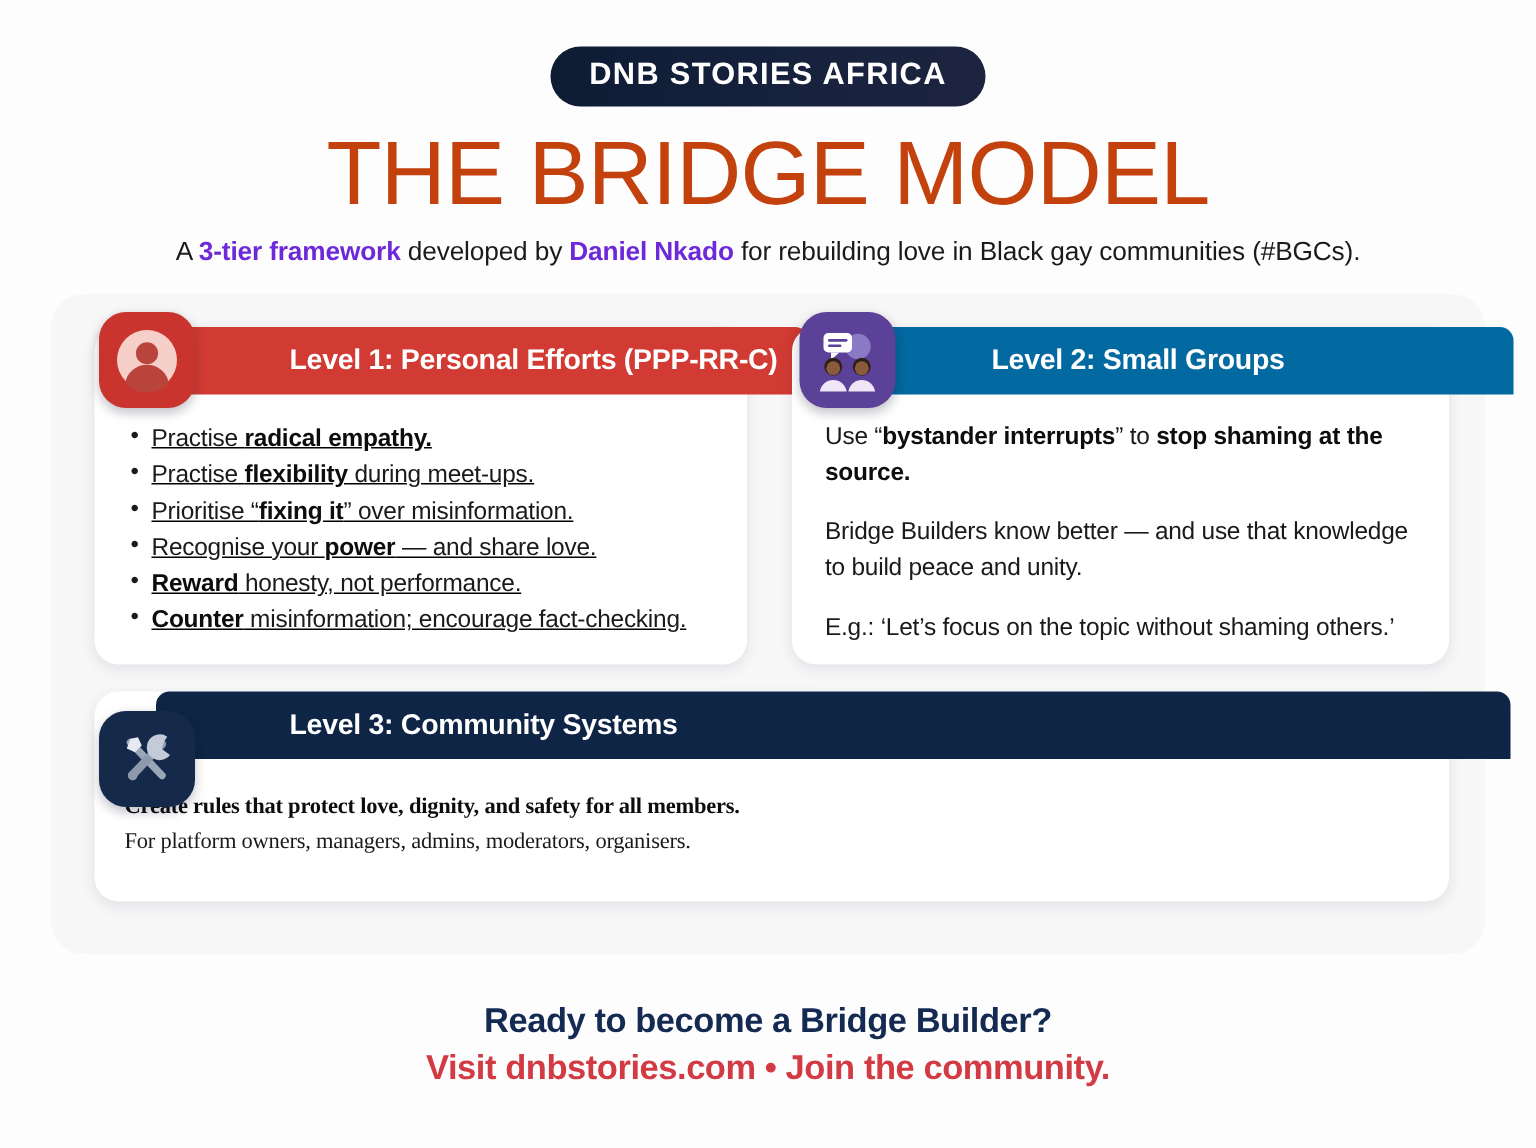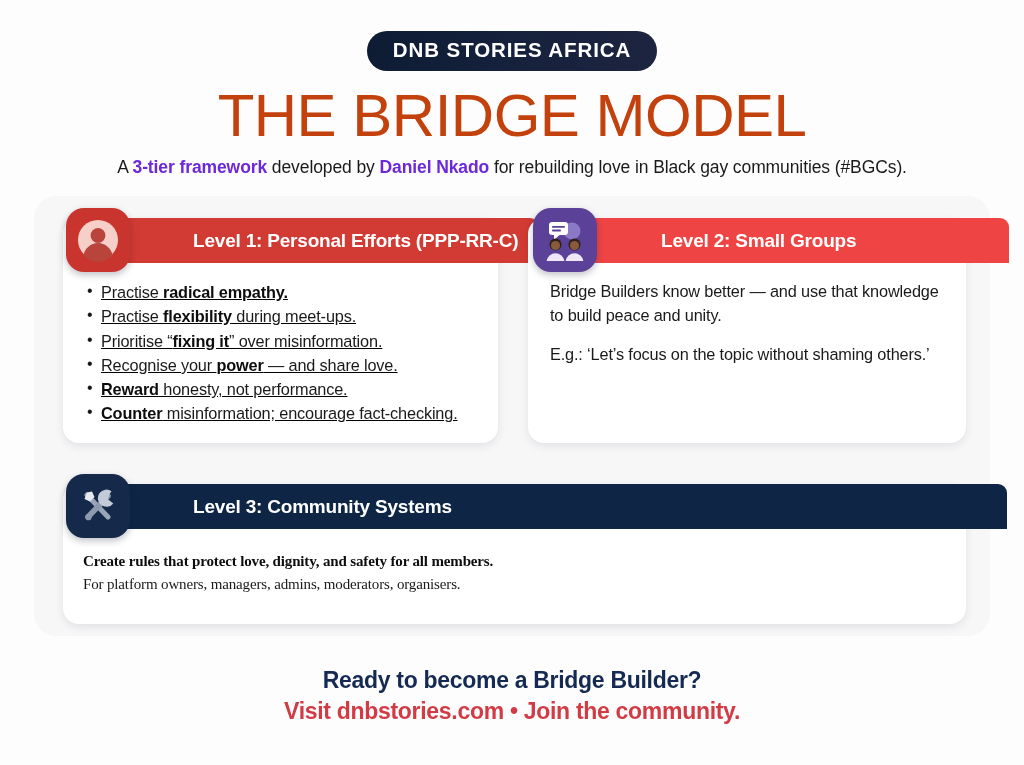--- a/index.html
+++ b/index.html
@@ -162,21 +162,21 @@
 
   
   #card-l2 {
     left: 528px;
     top: 218px;
     width: 438px;
     height: 225px;
   }
   #card-l2 .card-head {
     width: 440px;
-    background: #ef4444;
+    background: #0369a1;
   }
   #card-l2 .head-title { margin-left: 92px; }
   #badge-l2 {
     left: 533px;
     top: 208px;
     background: #5b4197;
   }
 
   .body-l2 {
     position: absolute;
@@ -190,21 +190,21 @@
     line-height: 1.45;
     color: #1a1a1a;
     letter-spacing: -0.15px;
   }
   .body-l2 p:last-child { margin-bottom: 0; }
   .body-l2 b { font-weight: bold; color: #0d0d0d; }
 
   
   #card-l3 {
     left: 63px;
-    top: 484px;
+    top: 461px;
     width: 903px;
     height: 140px;
   }
   #card-l3 .card-head {
     width: 903px;
     background: #0e2545;
   }
   #card-l3 .head-title { margin-left: 89px; }
   #badge-l3 {
     left: 66px;
@@ -289,20 +289,21 @@
         <circle cx="23" cy="18.5" r="7.4" fill="#b8443c"></circle>
         <path d="M8.4 38.5a14.8 14.8 0 0 1 29.2 0 20 20 0 0 1-29.2 0Z" fill="#b8443c"></path>
       </svg>
     </div>
 
     <div class="card" id="card-l2">
       <div class="card-head">
         <span class="head-title">Level 2: Small Groups</span>
       </div>
       <div class="body-l2">
+        <p><span>Use “</span><b>bystander interrupts</b><span>” to </span><b>stop shaming at the source.</b></p>
         <p><span>Bridge Builders know better — and use that knowledge to build peace and unity.</span></p>
         <p><span>E.g.: ‘Let’s focus on the topic without shaming others.’</span></p>
       </div>
     </div>
 
     <div class="badge" id="badge-l2">
       <svg width="48" height="46" viewBox="0 0 48 46" aria-hidden="true">
         <circle cx="31" cy="14" r="8.5" fill="#8a79c4"></circle>
         <rect x="8" y="5" width="19" height="13" rx="3.2" fill="#ffffff"></rect>
         <path d="M13 18 l0 5 l5.5 -5 Z" fill="#ffffff"></path>

